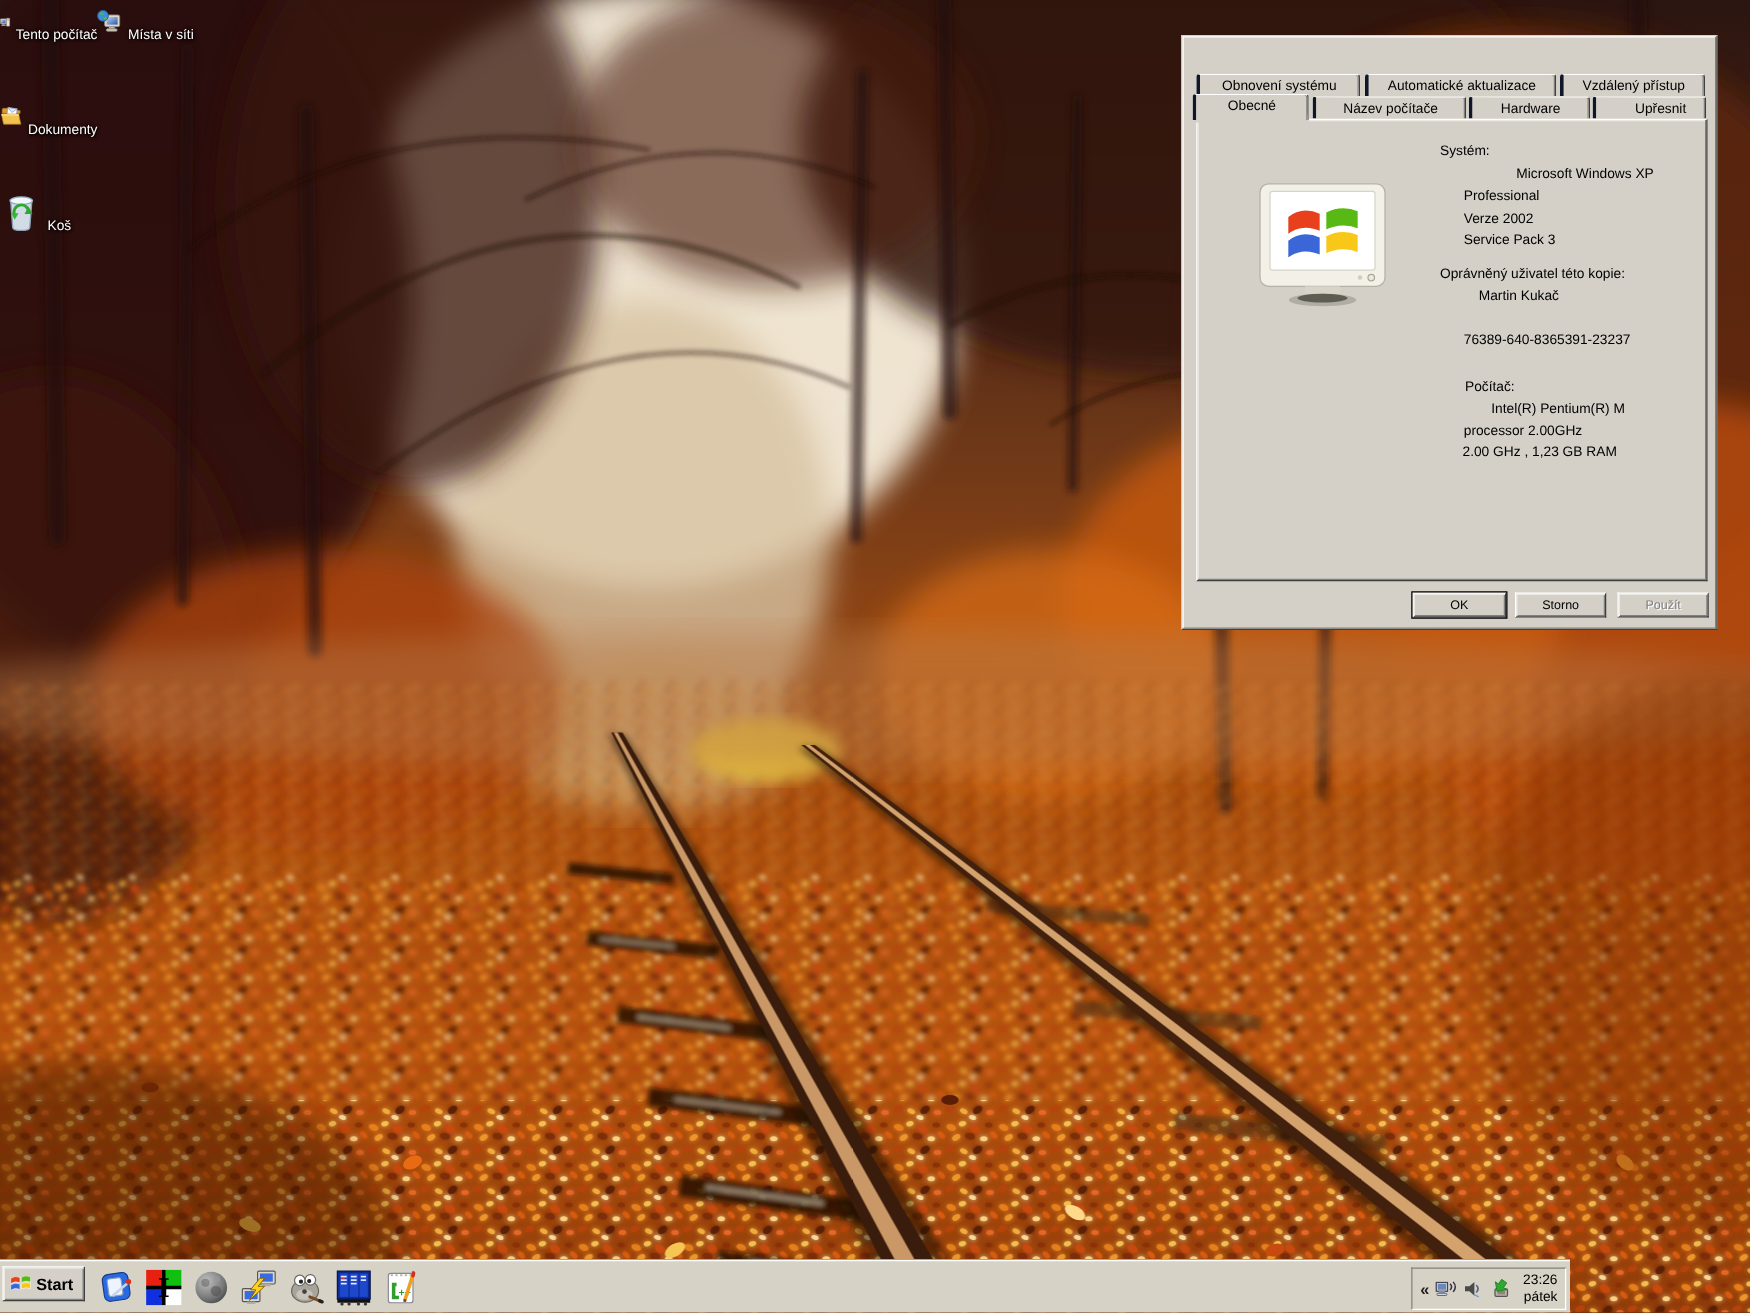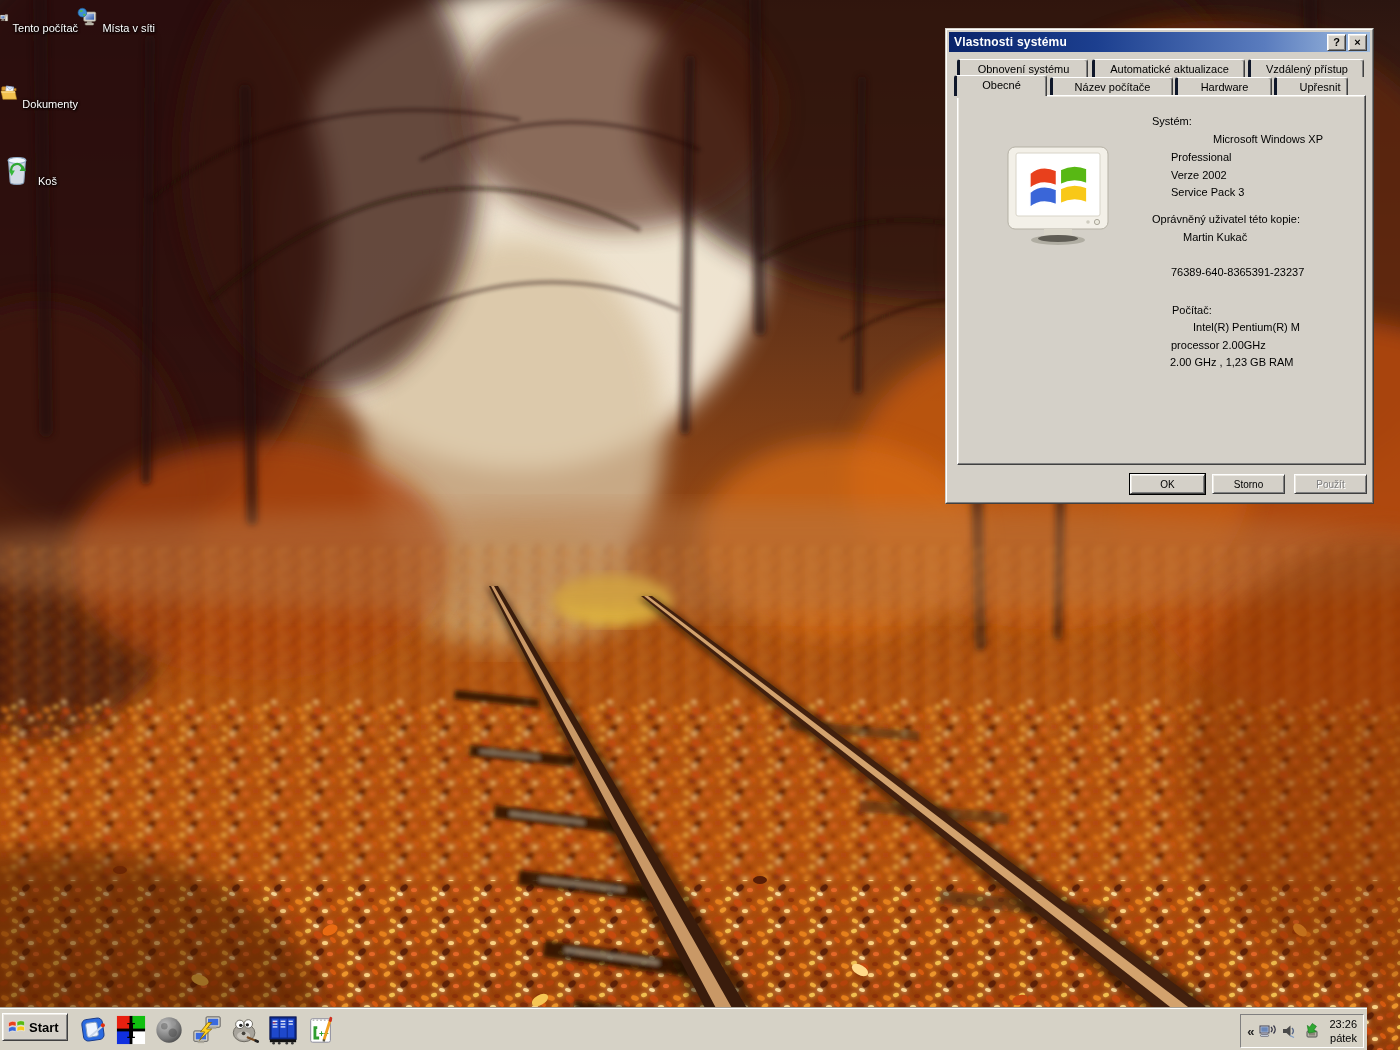--- a/index.html
+++ b/index.html
@@ -30,21 +30,21 @@
   .tab{position:absolute;box-sizing:border-box;background:#d4d0c8;font-size:11px;text-align:center;
        border-top:1px solid #fff;border-left:3px solid #0f172a;border-right:1px solid #404040;
        box-shadow:inset -1px 0 0 #808080;border-radius:3px 3px 0 0;}
   .tabpage{position:absolute;left:10px;top:65px;width:409px;height:370px;background:#d4d0c8;box-sizing:border-box;
        border:1px solid;border-color:#fff #404040 #404040 #fff;box-shadow:inset -1px -1px 0 #808080,inset 1px 1px 0 #ece9e2;}
   .dlg-text{position:absolute;font-size:11px;color:#000;white-space:nowrap;}
   .btn{position:absolute;height:20px;font-size:10px;color:#000;display:flex;align-items:center;justify-content:center;box-sizing:border-box;}
   .btn.default{outline:1px solid #000;}
   .btn.disabled{color:#808080;text-shadow:1px 1px 0 #fff;}
   
-  .taskbar{position:absolute;left:0;bottom:0;width:1367px;height:42px;background:#d6d2c6;
+  .taskbar{position:absolute;left:0;bottom:0;width:1256px;height:42px;background:#d6d2c6;
            border-top:1px solid #fff;box-shadow:0 -1px 0 #a8a49a;display:flex;align-items:flex-start;padding:4px 3px 0 2px;box-sizing:border-box;}
   .startbtn{height:26px;display:flex;align-items:center;gap:4px;padding:0 8px 0 5px;font-weight:bold;font-size:13px;color:#000;}
   .ql{display:flex;gap:5px;margin-left:9px;}
   .qlbtn{width:33px;height:33px;display:flex;align-items:center;justify-content:center;background:transparent;}
   .tray{margin-left:auto;height:32px;margin-top:1px;display:flex;align-items:center;gap:4px;padding:0 6px 0 6px;background:#d6d2c6;}
   .tray .chev{font-size:13px;font-weight:bold;color:#222;margin-right:1px;}
   .clock{font-size:11px;color:#000;text-align:right;line-height:14px;margin-left:6px;white-space:nowrap;}
 </style>
 </head>
 <body>
@@ -254,36 +254,29 @@
     <path d="M11,20 A5.5,5.5 0 1 1 21.5,18" fill="none" stroke="#2fa832" stroke-width="2.2"></path>
     <polygon points="21.5,13.5 24.5,19 18.5,19" fill="#2fa832"></polygon>
     <polygon points="11,23.5 8.5,18.5 14,18.5" fill="#35b838"></polygon>
   </svg>
   <span class="lbl">Koš</span>
 </div>
 
 <div class="dialog">
   <div class="dialog-inner">
 
-    <div class="titlebar">
-      <span class="t">Vlastnosti systému</span>
-      <span class="tb-btns">
-        <span class="tb-btn raised">?</span>
-        <span class="tb-btn raised">×</span>
-      </span>
-    </div>
 
     <div class="tab" style="left:10px;top:29px;width:131px;height:18px;line-height:18px;">Obnovení systému</div>
     <div class="tab" style="left:145px;top:29px;width:153px;height:18px;line-height:18px;">Automatické aktualizace</div>
     <div class="tab" style="left:301px;top:29px;width:116px;height:18px;line-height:18px;">Vzdálený přístup</div>
 
     <div class="tab" style="left:7px;top:45px;width:93px;height:21px;line-height:19px;z-index:3;box-shadow:inset -1px 0 0 #808080, 0 2px 0 #d4d0c8;">Obecné</div>
     <div class="tab" style="left:103px;top:47px;width:123px;height:18px;line-height:18px;">Název počítače</div>
     <div class="tab" style="left:228px;top:47px;width:97px;height:18px;line-height:18px;">Hardware</div>
-    <div class="tab" style="left:327px;top:47px;width:74px;height:18px;line-height:18px;padding-left:16px;">Upřesnit</div>
+    <div class="tab" style="left:327px;top:47px;width:91px;height:18px;line-height:18px;padding-left:16px;">Upřesnit</div>
 
     <div class="tabpage"></div>
 
     <svg width="112" height="102" viewBox="0 0 112 102" style="position:absolute;left:55px;top:115px;z-index:4;">
       <rect x="6" y="2" width="100" height="82" rx="7" fill="#f3f0e8" stroke="#b5b1a5"></rect>
       <rect x="14" y="8" width="84" height="63" rx="2" fill="#ffffff" stroke="#d8d4c8"></rect>
       <use href="#winflag" transform="translate(26,15) scale(1.9)"></use>
       <circle cx="86" cy="77" r="1.8" fill="#cfccc0"></circle>
       <circle cx="95" cy="77" r="2.6" fill="#eceade" stroke="#aaa69a"></circle>
       <rect x="42" y="84" width="28" height="6" fill="#d8d4c8"></rect>

